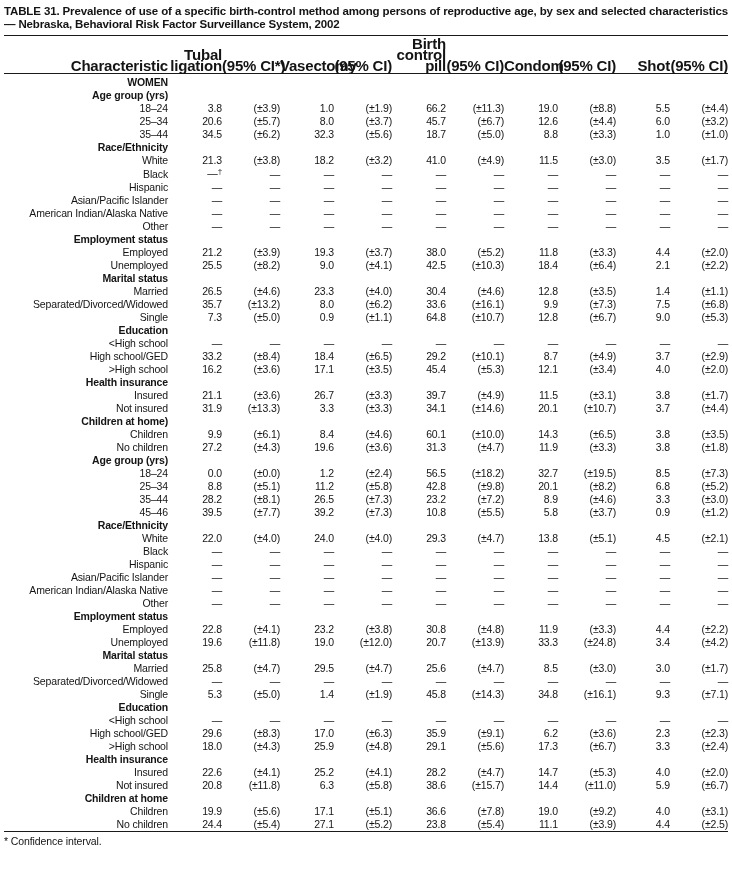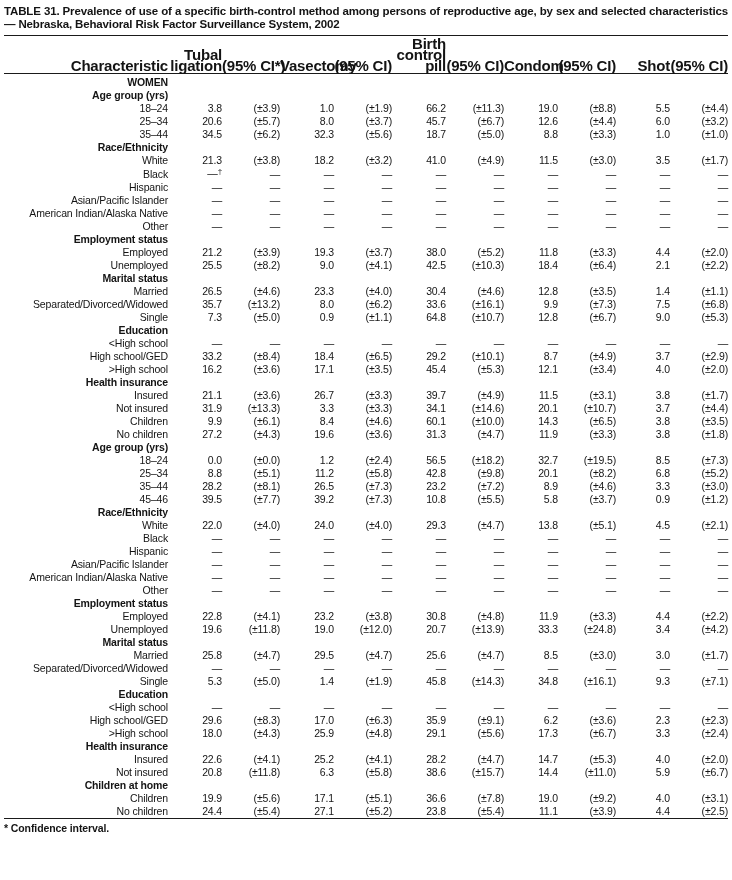--- a/index.html
+++ b/index.html
@@ -27,21 +27,21 @@
   th.h-num  { text-align: right; }
   .hl { height: 11px; line-height: 11px; }
   tbody { border-bottom: 1px solid #1a1a1a; }
   td { height: 13px; line-height: 13px; white-space: nowrap; padding: 0; }
   td.c-label { text-align: right; }
   td.c-val, td.c-ci { text-align: right; }
   tr.row-sec td.c-label { font-weight: bold; padding-top: 2px; }
   tr.row-sub td.c-label { font-weight: bold; padding-left: 7px; }
   tr.row-d  td.c-label { padding-left: 14px; }
   .sup { font-size: 8px; position: relative; top: -3px; }
-  .footnotes { width: 724px; padding-top: 3px; font-size: 10.5px; line-height: 12.5px; letter-spacing: -0.1px; font-weight: bold; }
+  .footnotes { width: 724px; padding-top: 3px; font-size: 10.5px; line-height: 12.5px; letter-spacing: -0.1px; }
 </style>
 </head>
 <body>
 
 <div class="page">
   <div class="title">TABLE 31. Prevalence of use of a specific birth-control method among persons of reproductive age, by sex and selected characteristics — Nebraska, Behavioral Risk Factor Surveillance System, 2002</div>
 
   <table class="tbl">
     <colgroup>
       <col class="col-char">
@@ -447,20 +447,33 @@
           <td class="c-ci">(±13.3)</td>
           <td class="c-val">3.3</td>
           <td class="c-ci">(±3.3)</td>
           <td class="c-val">34.1</td>
           <td class="c-ci">(±14.6)</td>
           <td class="c-val">20.1</td>
           <td class="c-ci">(±10.7)</td>
           <td class="c-val">3.7</td>
           <td class="c-ci">(±4.4)</td>
         </tr>
+        <tr class="row-sub">
+          <td class="c-label">Children at home)</td>
+          <td class="c-val"></td>
+          <td class="c-ci"></td>
+          <td class="c-val"></td>
+          <td class="c-ci"></td>
+          <td class="c-val"></td>
+          <td class="c-ci"></td>
+          <td class="c-val"></td>
+          <td class="c-ci"></td>
+          <td class="c-val"></td>
+          <td class="c-ci"></td>
+        </tr>
         <tr class="row-d">
           <td class="c-label">Children</td>
           <td class="c-val">9.9</td>
           <td class="c-ci">(±6.1)</td>
           <td class="c-val">8.4</td>
           <td class="c-ci">(±4.6)</td>
           <td class="c-val">60.1</td>
           <td class="c-ci">(±10.0)</td>
           <td class="c-val">14.3</td>
           <td class="c-ci">(±6.5)</td>

